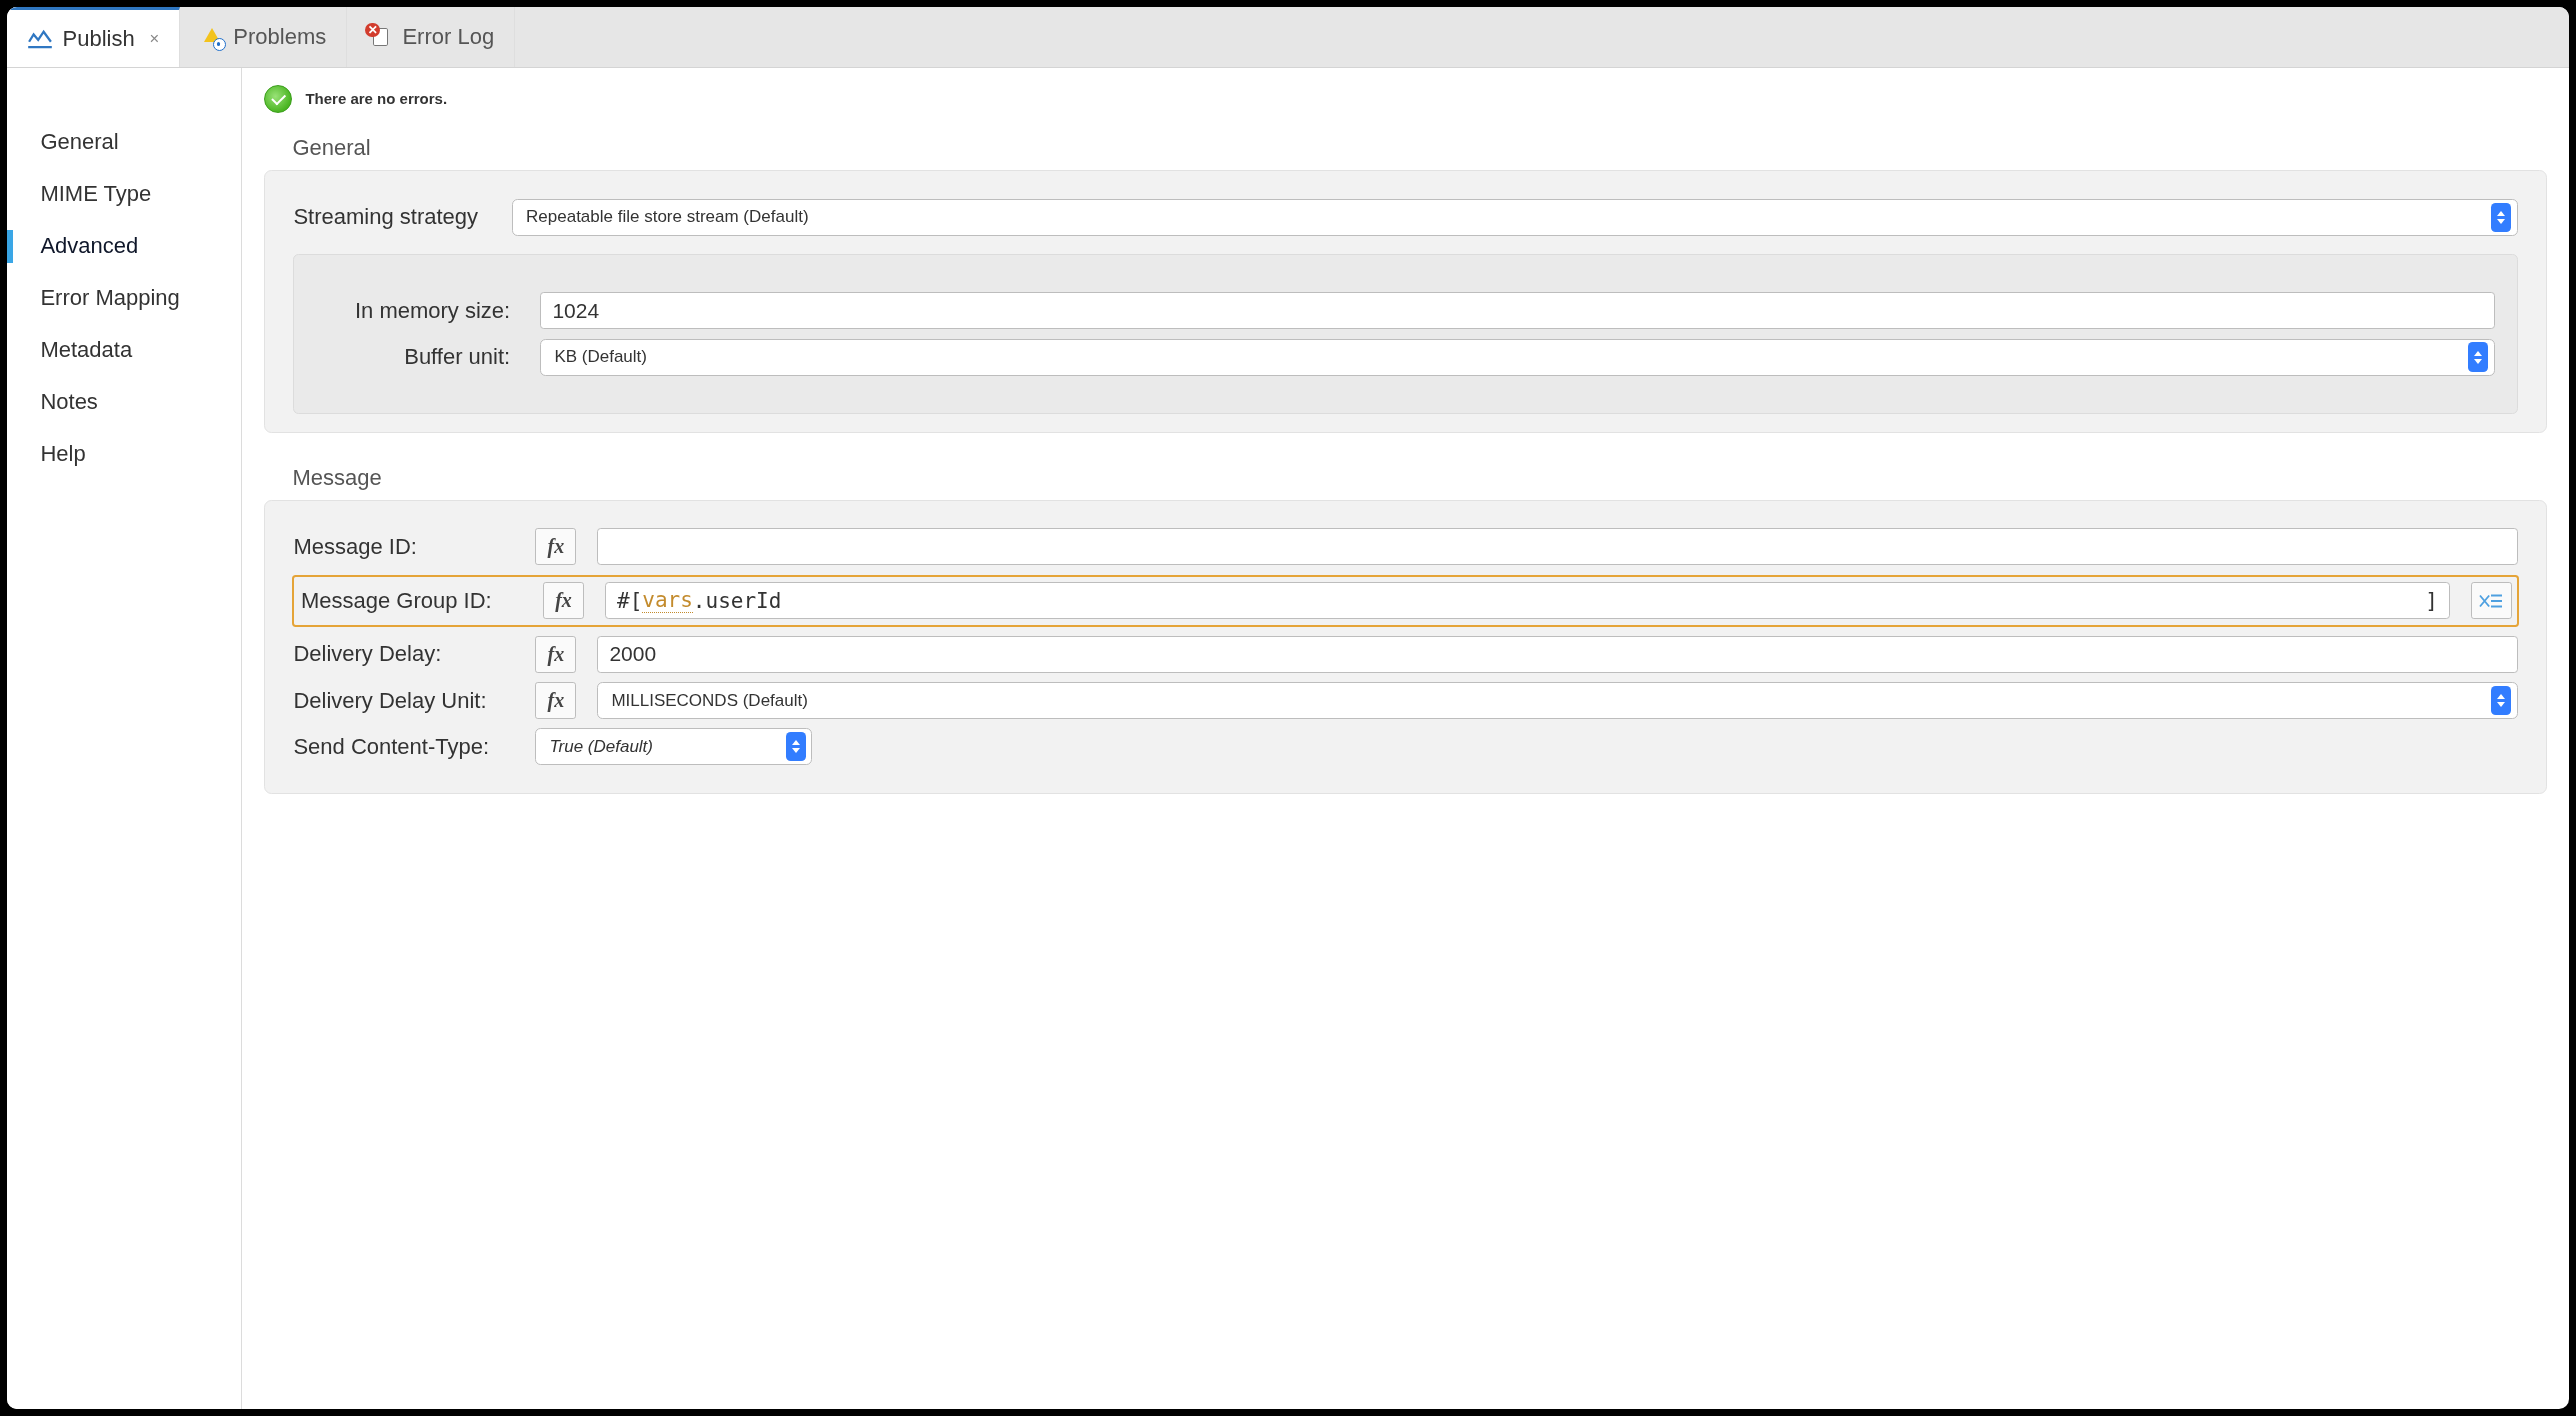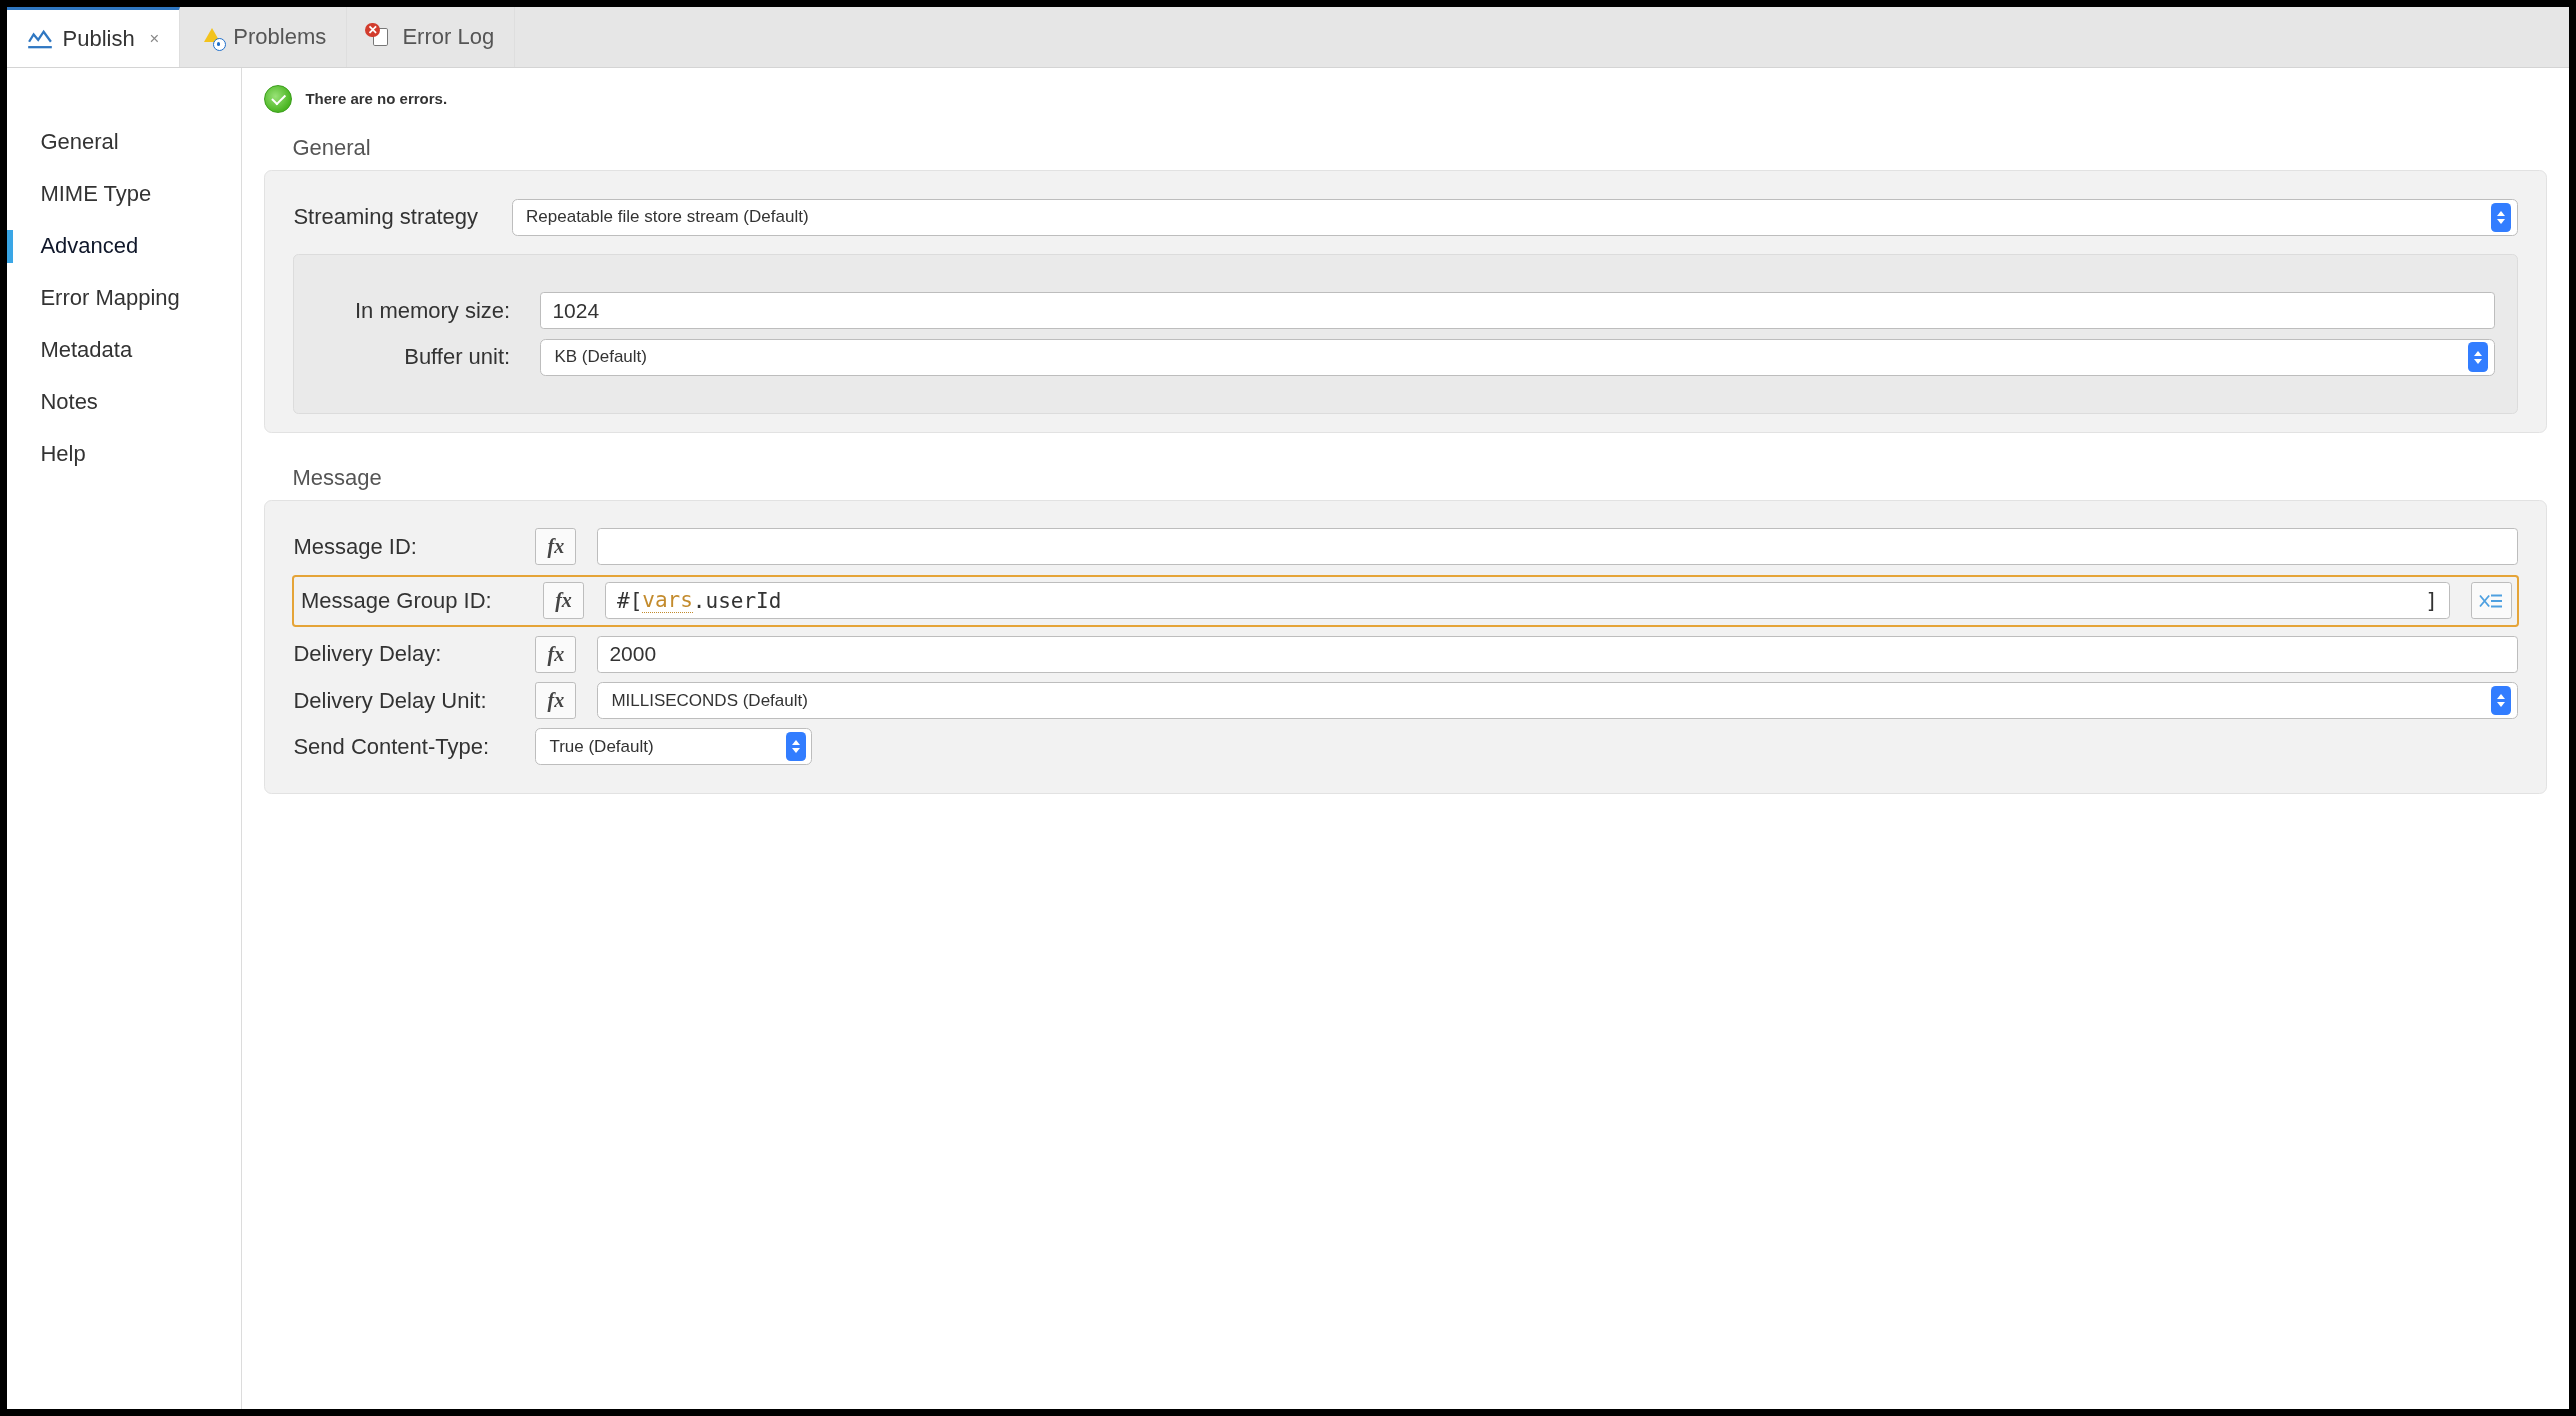--- a/index.html
+++ b/index.html
@@ -5,21 +5,21 @@
   * { box-sizing: border-box; margin: 0; padding: 0; }
   html, body { height: 100%; }
   body {
     font-family: -apple-system, "Helvetica Neue", Arial, sans-serif;
     font-size: 21px;
     background: #000;
     padding: 7.4px;
   }
   .window {
     background: #fff;
-    border-radius: 0;
+    border-radius: 10px;
     overflow: hidden;
     height: 100%;
     display: flex;
     flex-direction: column;
   }
   .tabbar {
     height: 61px;
     background: #e6e6e6;
     display: flex;
     align-items: stretch;
@@ -122,21 +122,21 @@
   }
   .row.general-top .rlabel { width: auto; margin-right: 13px; }
   .row .rlabel.col-mem { width: 203px; text-align: right; padding-right: 9.2px;}
   .row.message-row .rlabel { width: 221px; }
   .select {
     flex: 1; display: flex; align-items: center;
     background: #fff; border: 0.9px solid #bdbdbd; border-radius: 5.5px;
     height: 37px; padding: 0 5.5px 0 13px;
     justify-content: space-between;
   }
-  .select.small { flex: 0 0 277px; }
+  .select.small { flex: 0 0 277px; font-style: italic; }
   .select .sel-text { font-size: 17px; color: #333; white-space: nowrap; overflow: hidden; text-overflow: ellipsis; }
   .stepper {
     width: 20px; height: 29.5px;
     background: linear-gradient(#327dff, #327dff);
     border-radius: 4.6px;
     display: flex; flex-direction: column;
     align-items: center; justify-content: center;
     flex-shrink: 0;
   }
   .stepper .up, .stepper .down {

